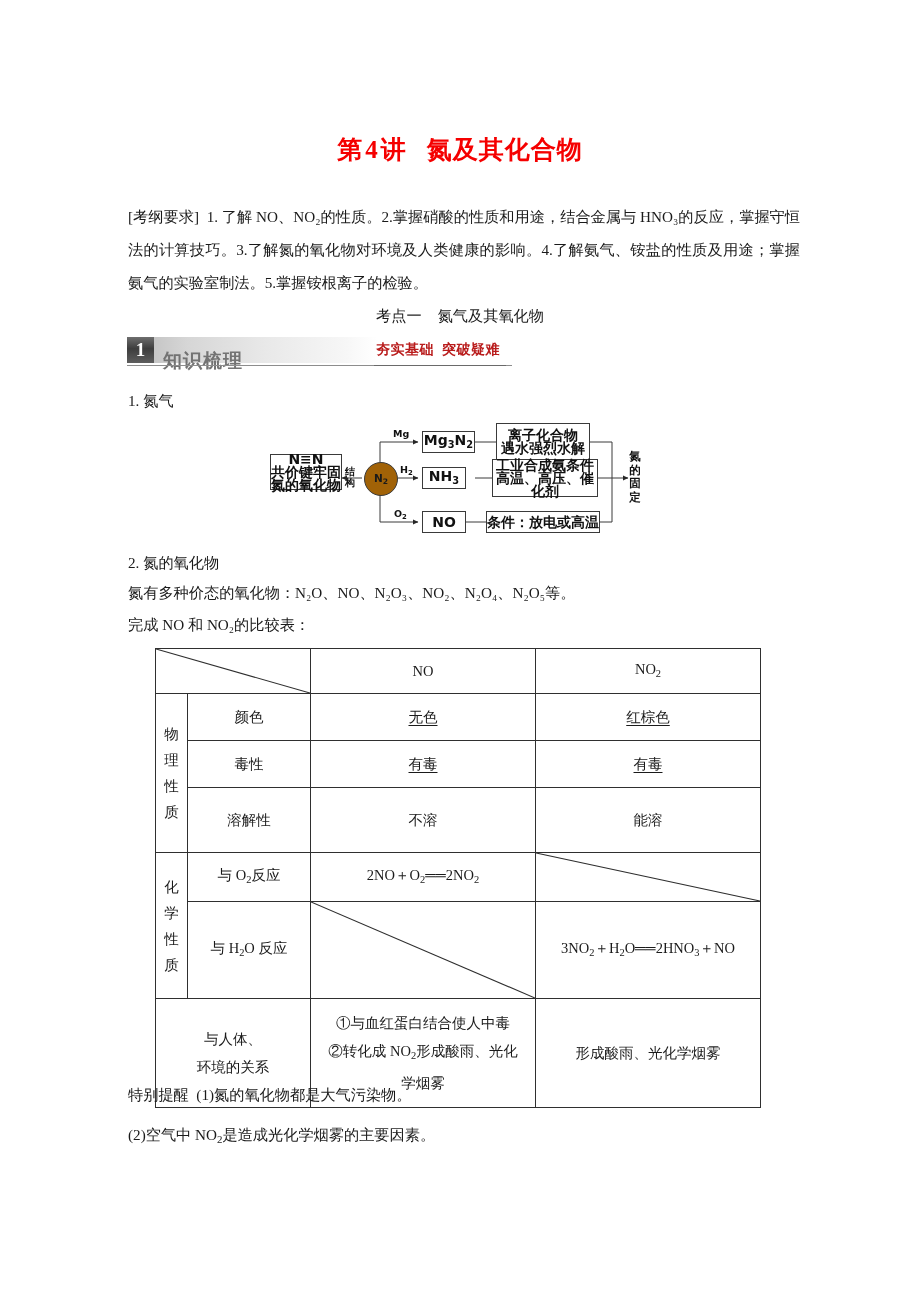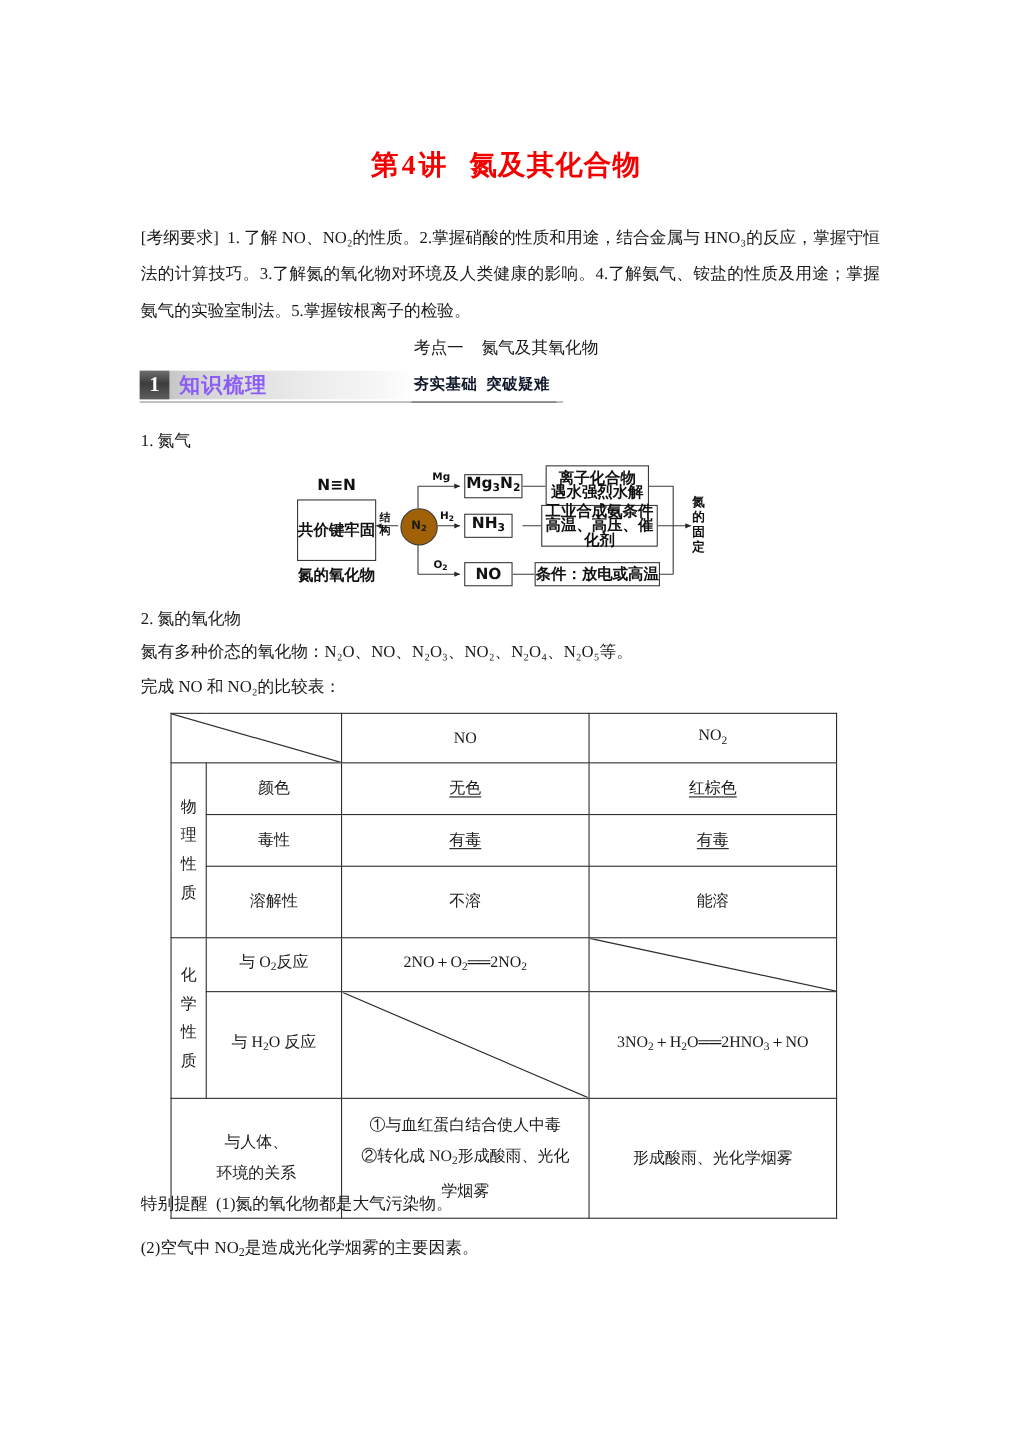--- a/index.html
+++ b/index.html
@@ -77,40 +77,40 @@
     background: linear-gradient(to bottom, #6e6e6e, #3d3d3d 45%, #5e5e5e);
     color: #ffffff;
     font-size: 19px;
     font-weight: bold;
     text-align: center;
     line-height: 26px;
     font-family: "Liberation Serif", "DejaVu Serif", serif;
   }
   .band-label {
     position: absolute;
-    left: 36px; top: 1px;
+    left: 36px; top: 11px;
     font-size: 19px;
     font-weight: bold;
     line-height: 25px;
     letter-spacing: 1px;
-    color: #8b5cf6;
+    color: #737373;
     font-family: "DejaVu Sans", "Liberation Sans", sans-serif;
   }
   .band-rule {
     position: absolute;
     left: 0; top: 28px;
     width: 385px;
     border-bottom: 1.3px solid #8d8d8d;
   }
   .band-sub {
     position: absolute;
     left: 376px; top: 341px;
     font-size: 14px;
     font-weight: bold;
-    color: #0f172a;
+    color: #b91c1c;
     letter-spacing: 0.5px;
     font-family: "DejaVu Sans", "Liberation Sans", sans-serif;
   }
   .band-sub .sp { display:inline-block; width: 8px; }
   .band-sub-rule {
     position: absolute;
     left: 374px; top: 365px;
     width: 132px;
     border-bottom: 1.2px solid #6a6a6a;
   }
@@ -282,21 +282,21 @@
 
         <line x1="320" y1="24" x2="342" y2="24"></line>
         <line x1="342" y1="24" x2="342" y2="60"></line>
         <line x1="330" y1="104" x2="342" y2="104"></line>
         <line x1="342" y1="104" x2="342" y2="60"></line>
         <line x1="328" y1="60" x2="342" y2="60"></line>
         <line x1="342" y1="60" x2="358" y2="60" marker-end="url(#ah)"></line>
       </g>
     </svg>
 
-    <div class="fbox" style="left:0px; top:36px; width:72px; height:56px;gap:28px;">
+    <div class="fbox" style="left:0px; top:36px; width:72px; height:36px;">
       <span>N≡N</span>
       <span>共价键牢固</span>
       <span>氮的氧化物</span>
     </div>
 
     <div class="vtext" style="left:74px; top:48px;">结<br>构</div>
 
     <div class="fcircle" style="left:94px; top:44px; width:32px; height:32px;">
       <span>N<sub>2</sub></span>
     </div>

